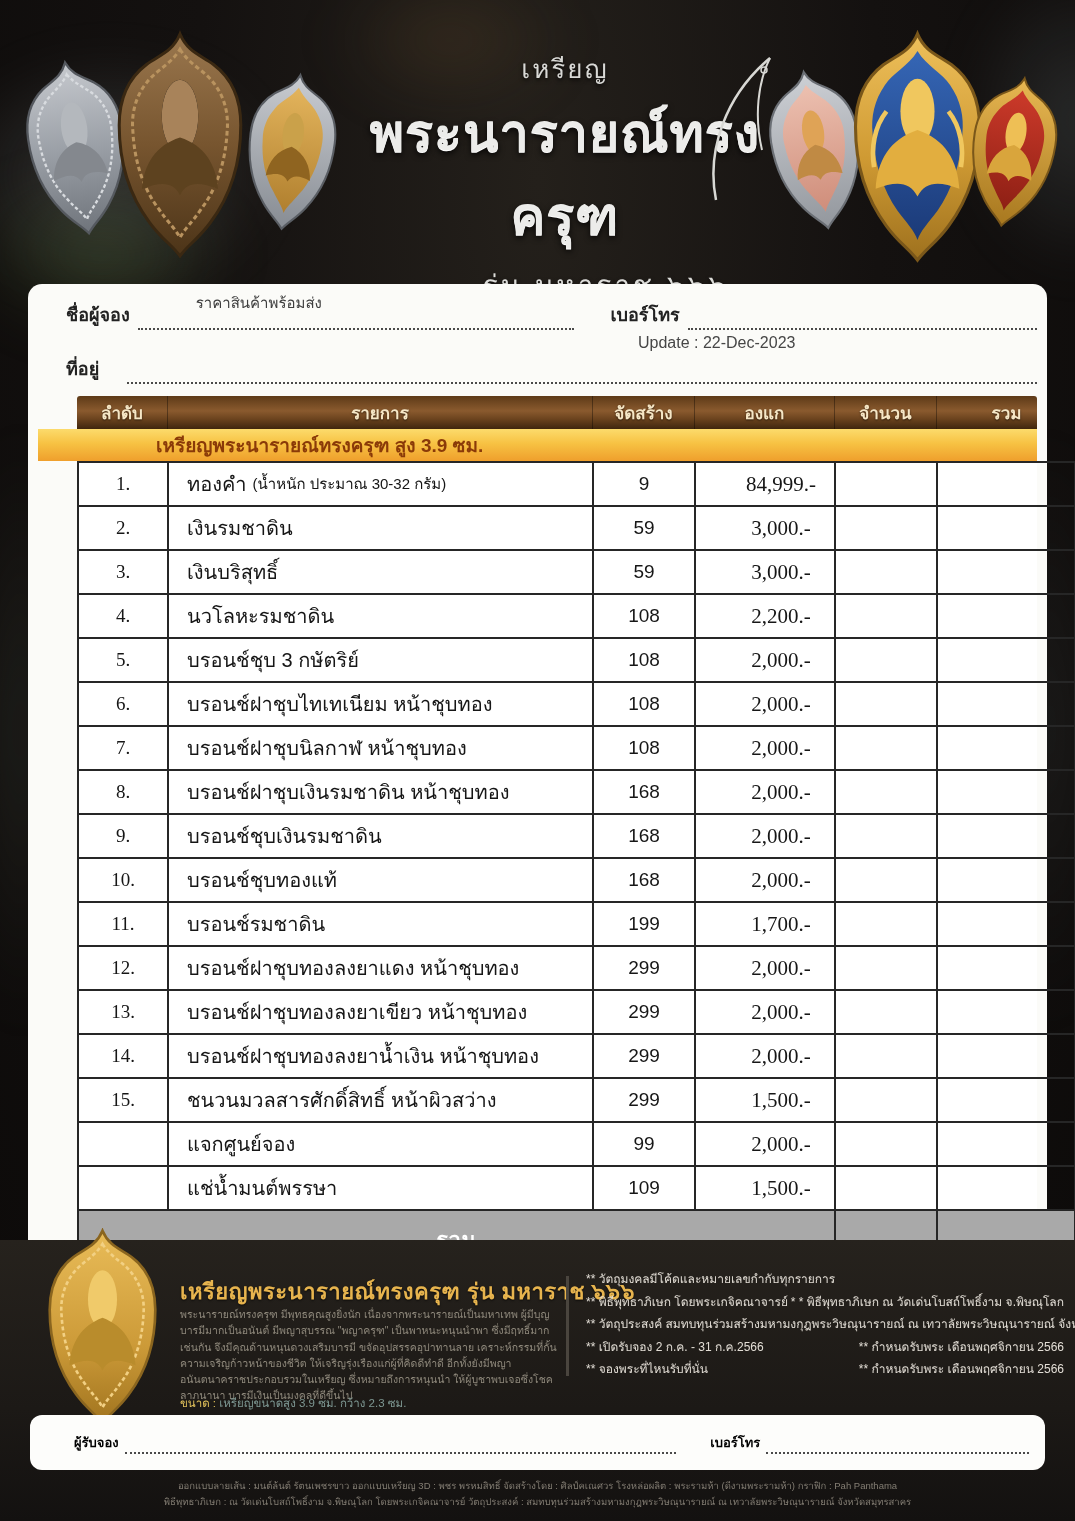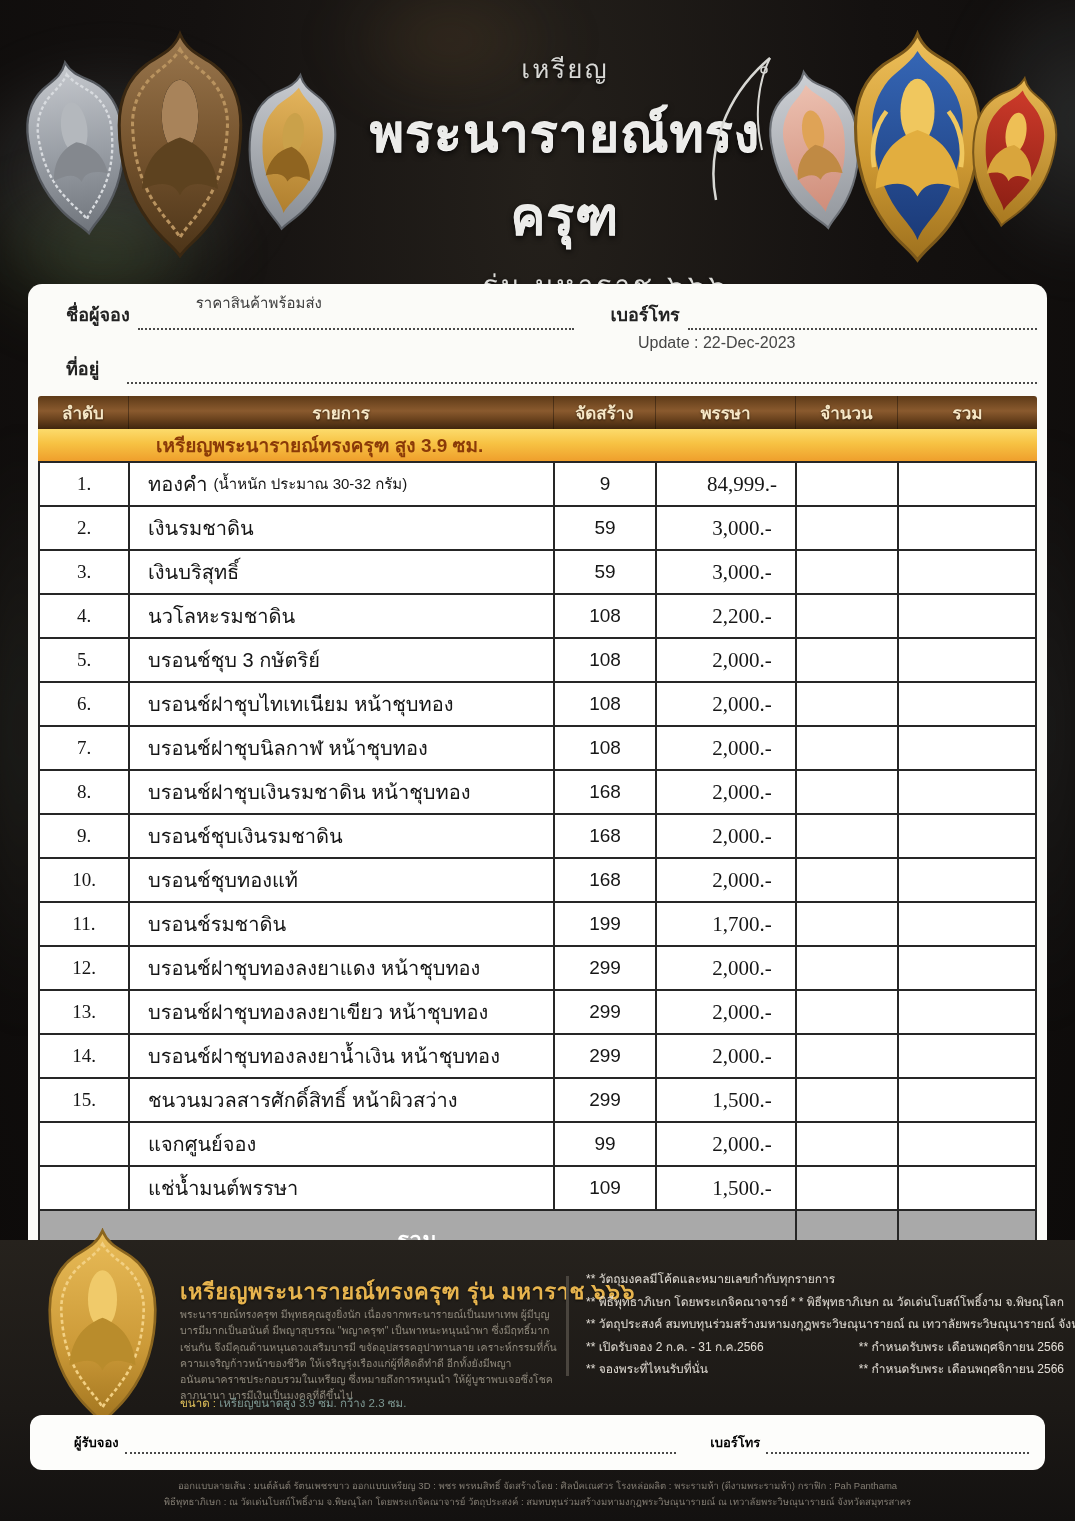--- a/index.html
+++ b/index.html
@@ -42,21 +42,21 @@
   
   .form-line { display:flex; align-items:flex-end; gap:8px; color:#222; }
   .form-label { font-size:18px; font-weight:bold; white-space:nowrap; padding-bottom:1px;margin-left:28px; }
   .dotline { flex:1; border-bottom:2px dotted #4a4a4a; height:22px; position:relative; }
   .dot-note { position:absolute; left:58px; top:-17px; font-size:15px; color:#3e3e3e; white-space:nowrap; }
   .update-line { margin:4px 0 0 600px; font-size:16px; color:#464646; }
   .line2 { margin-top:2px;gap:28px; }
 
   
   .table { margin-top:12px; width:999px; }
-  .grid-cols { display:grid; grid-template-columns:90px 425px 102px 140px 102px 140px; }
+  .grid-cols { display:grid; grid-template-columns:90px 425px 102px 140px 102px 140px;margin-left:39px; }
   .thead { height:33px; background:linear-gradient(180deg,#5d3a18 0%, #8a5a2e 45%, #6b431e 70%, #3f260e 100%);
     border-radius:3px 3px 0 0; }
   .thead .th { display:flex; align-items:center; justify-content:center; color:#f6e7c6;
     font-size:17px; font-weight:bold; border-left:1px solid rgba(0,0,0,.35); text-shadow:0 1px 2px rgba(0,0,0,.6); }
   .thead .th:first-child { border-left:none; }
   .banner-row { height:32px; background:linear-gradient(180deg,#fcdb6c 0%, #f7c243 45%, #ef9f2c 100%);
     display:flex; align-items:center; padding-left:118px; font-size:19px; font-weight:bold; color:#8a3a08; }
   .trow { height:44px; background:#fff; }
   .trow > div { border-left:2px solid #262626; border-top:2px solid #262626;
     display:flex; align-items:center; justify-content:center; color:#161616; }
@@ -242,21 +242,21 @@
     <div class="form-line line2">
       <span class="form-label">ที่อยู่</span>
       <span class="dotline"></span>
     </div>
 
     <div class="table">
       <div class="thead grid-cols">
         <div class="th">ลำดับ</div>
         <div class="th">รายการ</div>
         <div class="th">จัดสร้าง</div>
-        <div class="th">พรรษา</div>
+        <div class="th">องแก</div>
         <div class="th">จำนวน</div>
         <div class="th">รวม</div>
       </div>
 
       <div class="banner-row">เหรียญพระนารายณ์ทรงครุฑ สูง 3.9 ซม.</div>
 
       <div class="tbody">
 
       <div class="trow grid-cols">
           <div class="c-no">1.</div>

